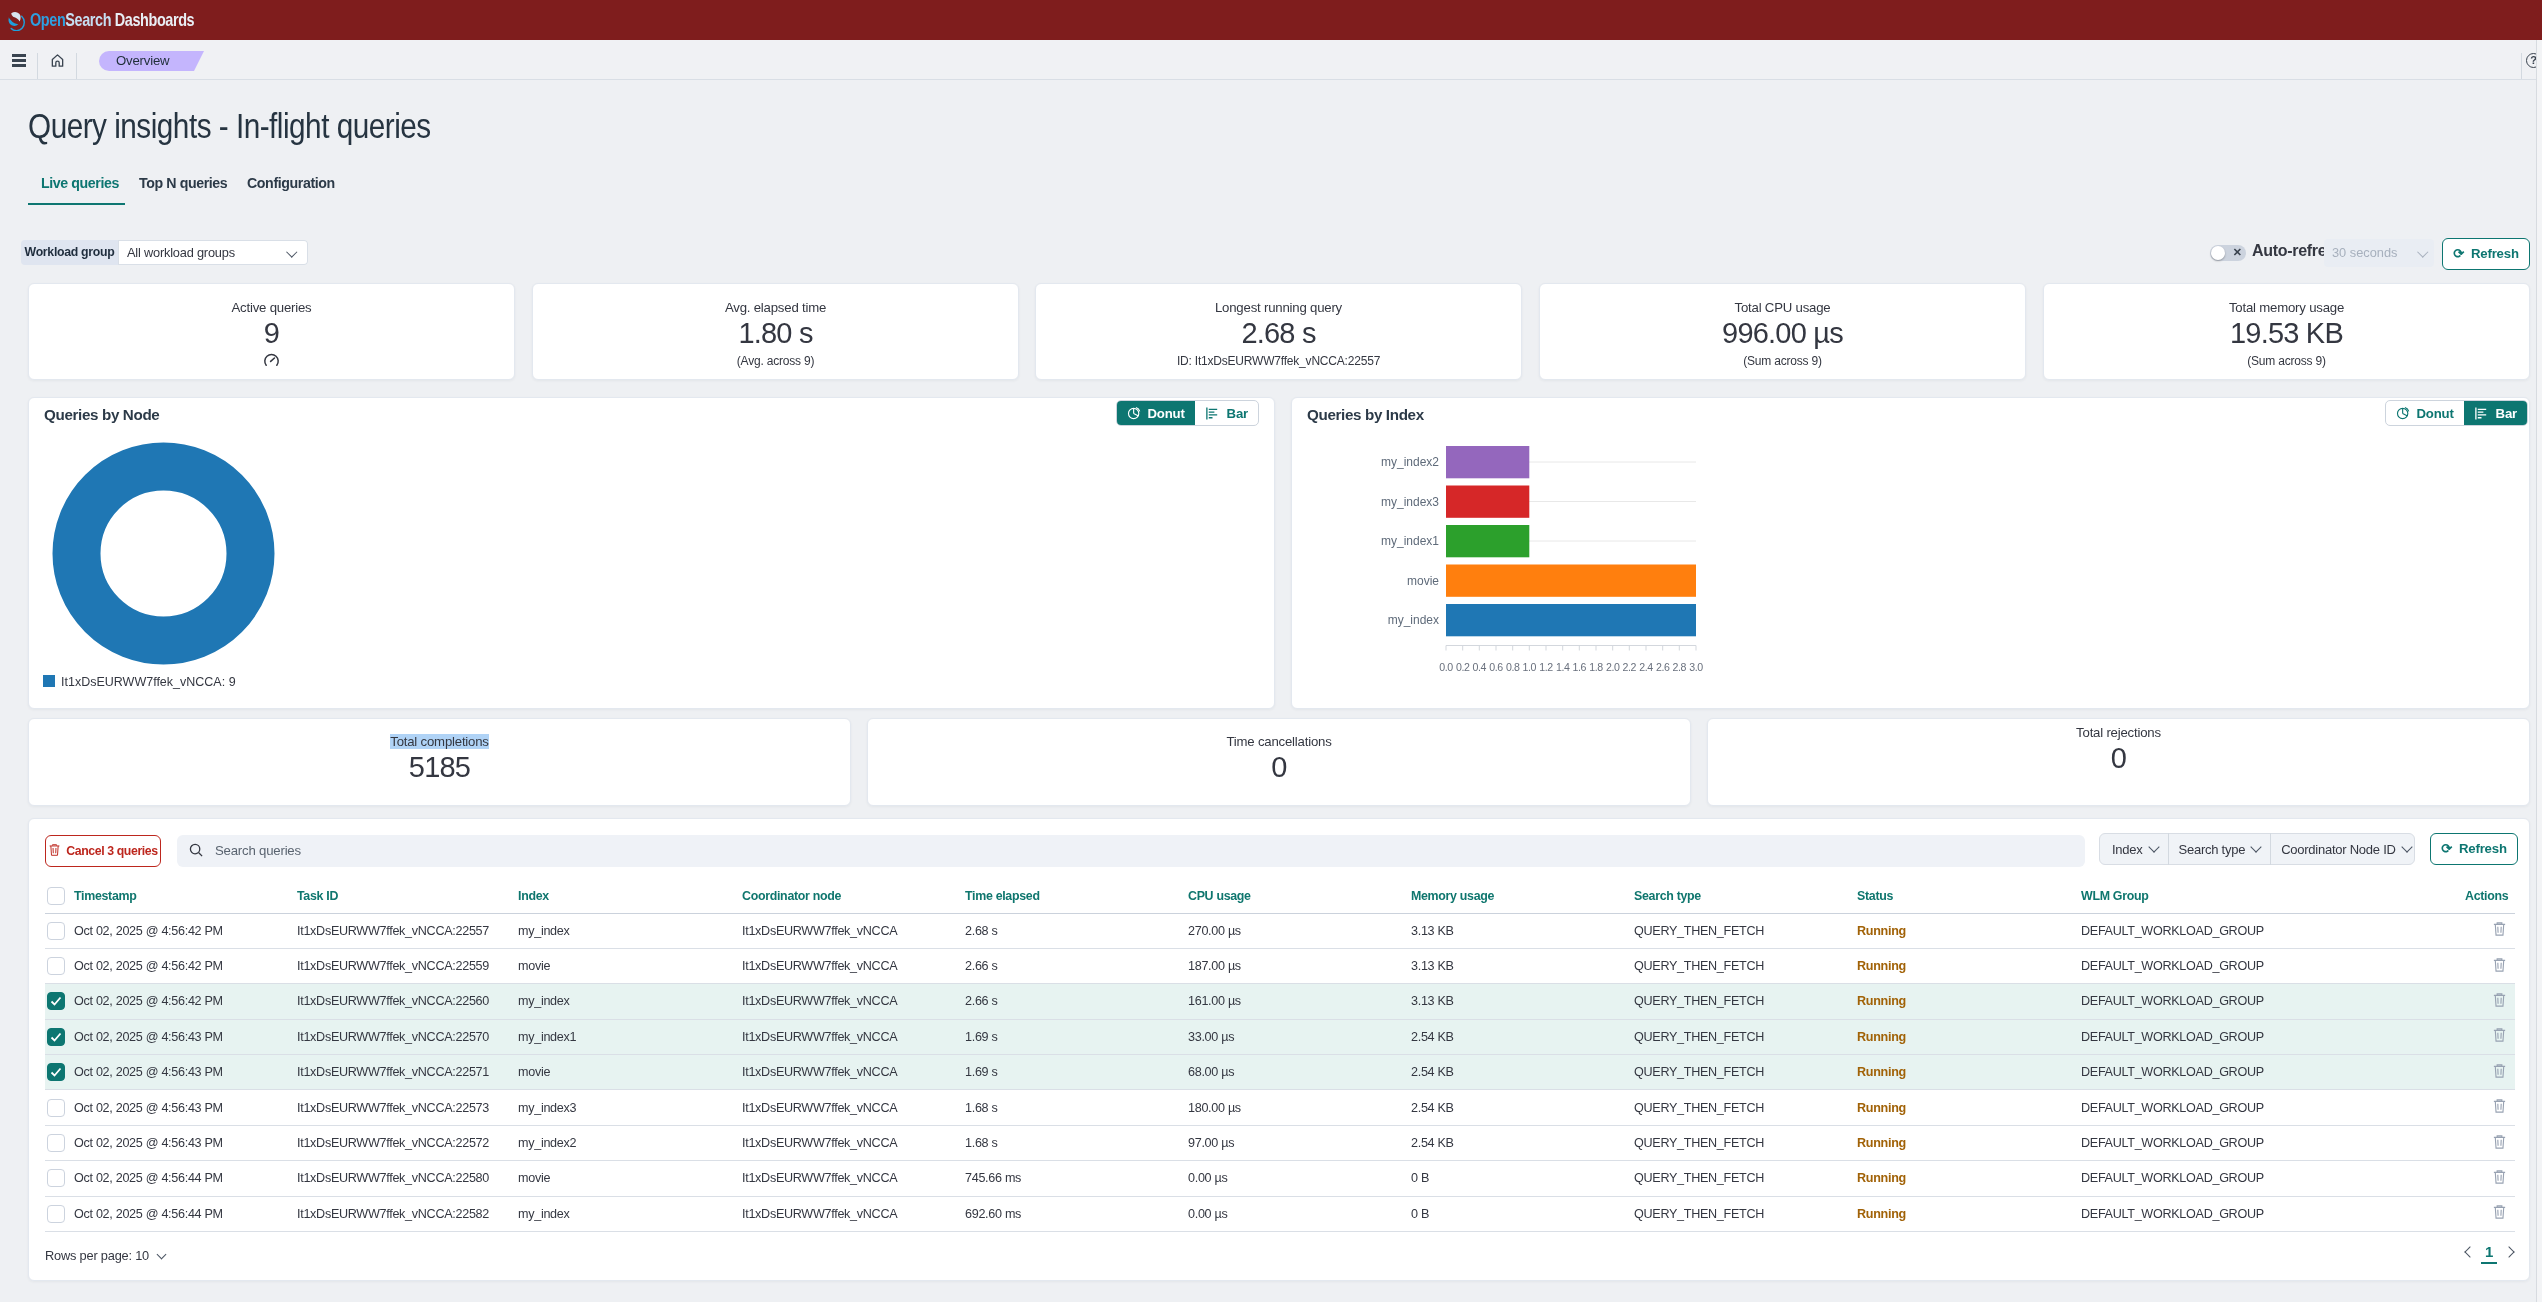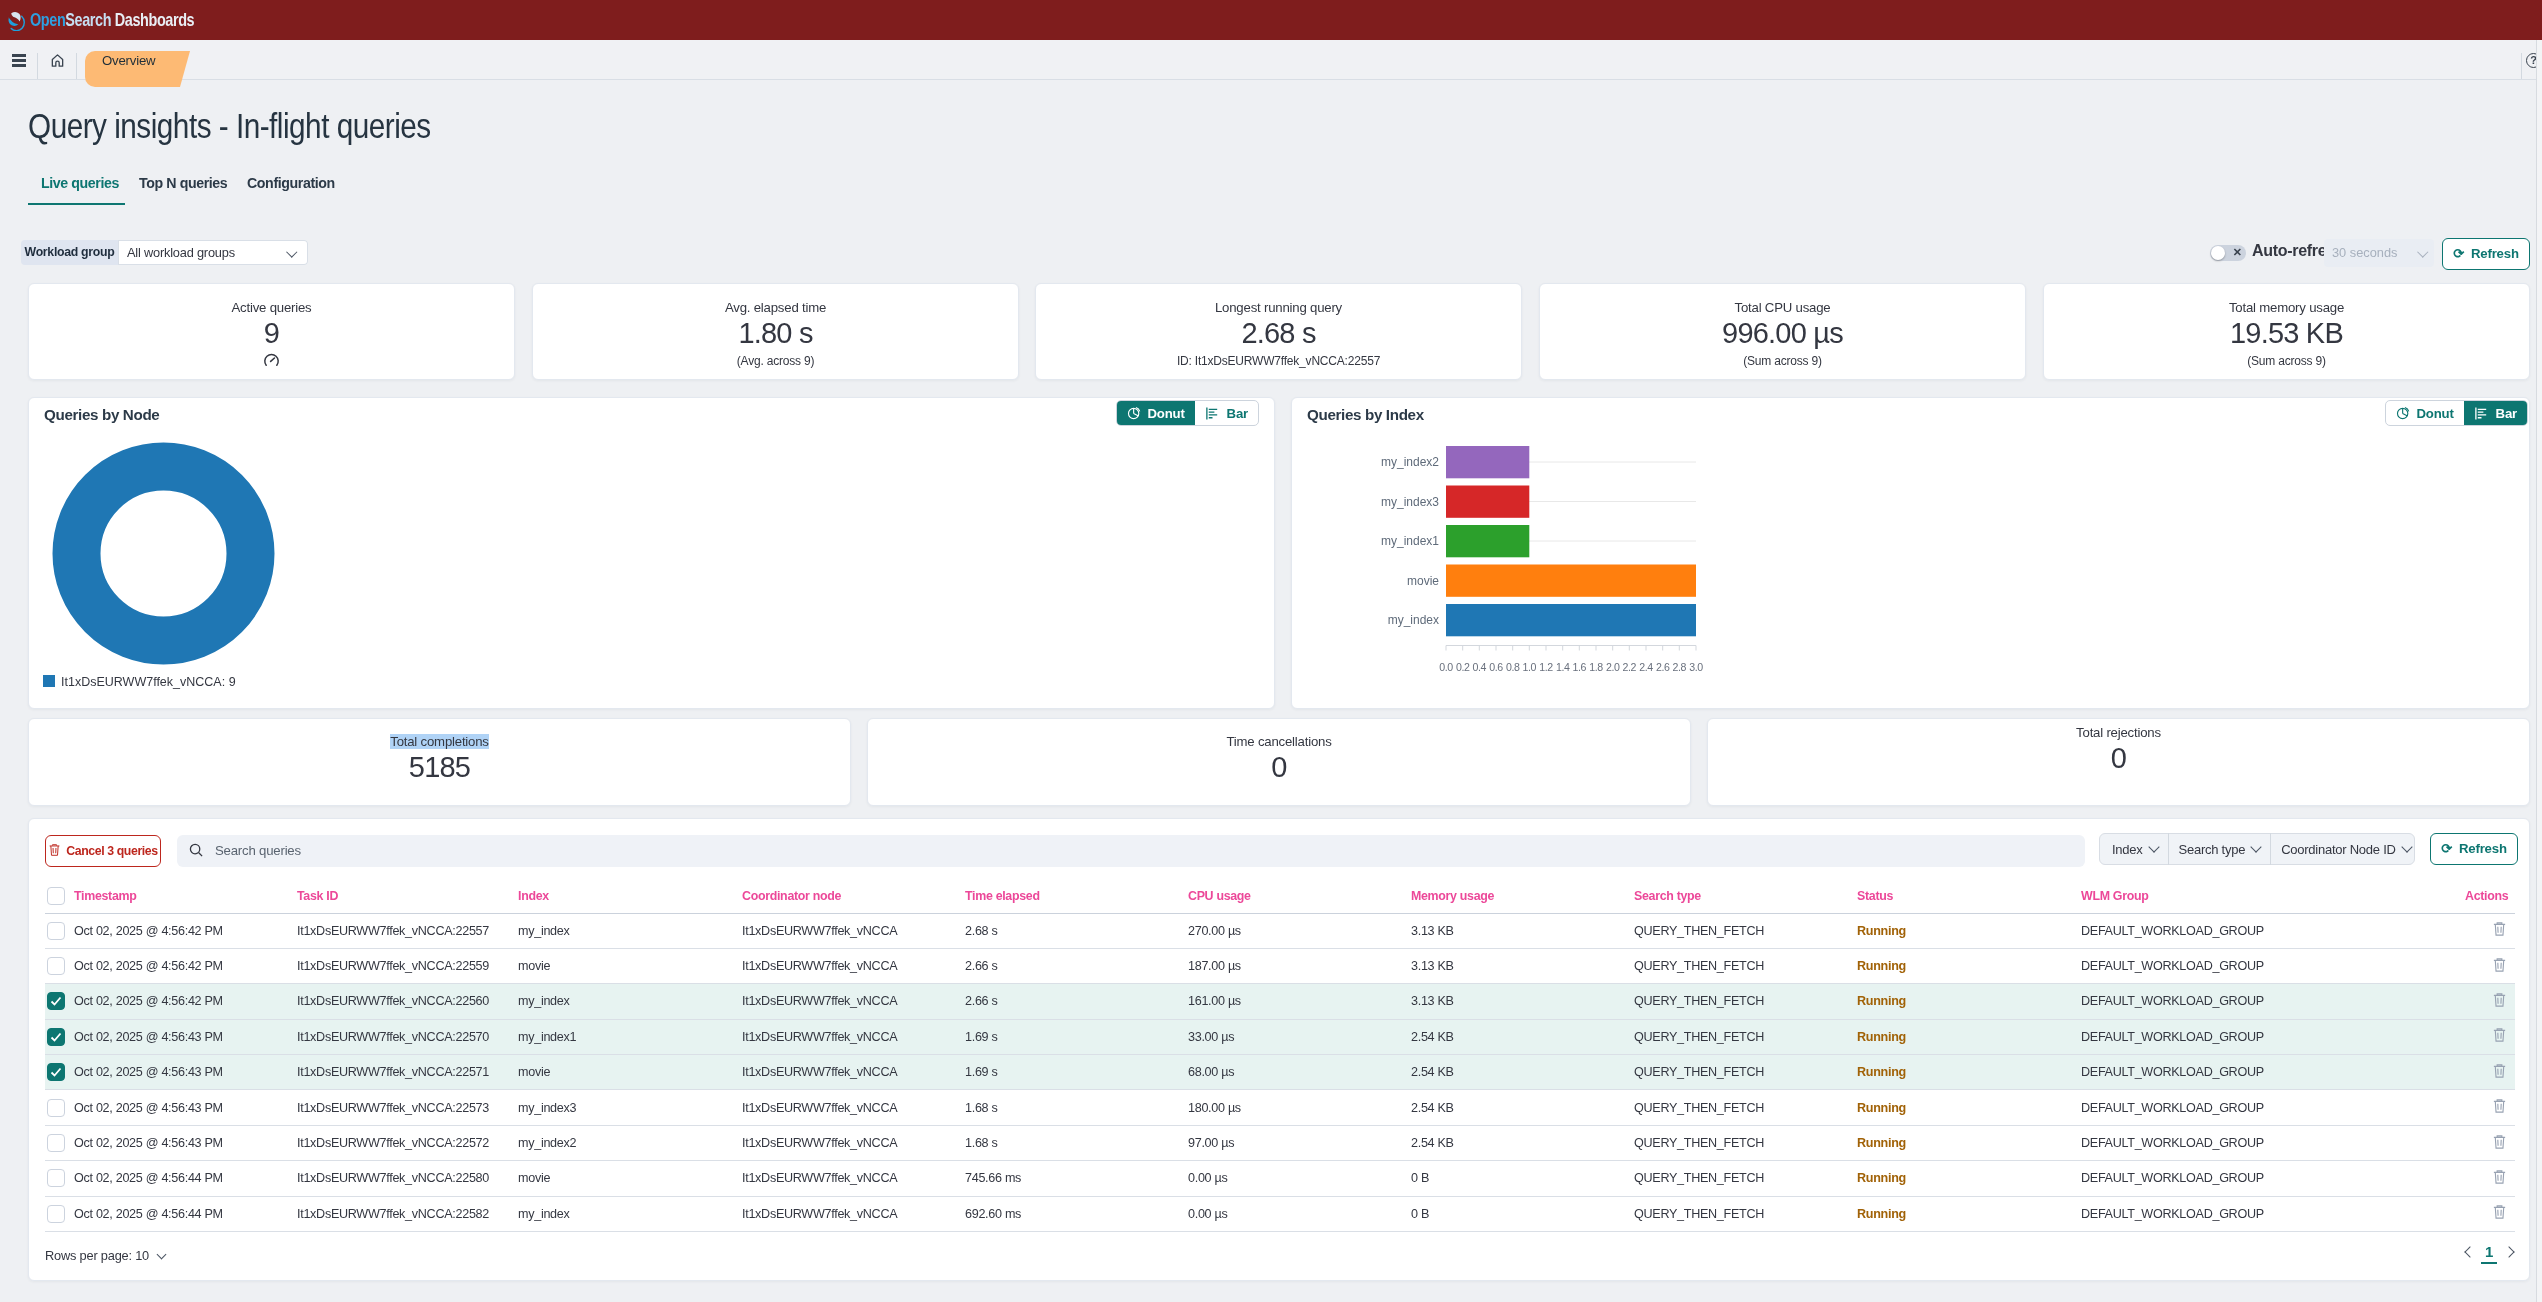--- a/index.html
+++ b/index.html
@@ -14,21 +14,21 @@
 #hdr .brand { position:absolute; left:30px; top:9px; font-size:18.5px; font-weight:bold; letter-spacing:-.5px; color:#e9eef4; white-space:nowrap; transform:scaleX(.78); transform-origin:0 0; }
 #hdr .brand .b1 { color:#2e9fe0; }
 #hdr .brand .b2 { color:#c6def1; }
 
 
 #nav2 { position:absolute; left:0; top:40px; width:2542px; height:40px; background:#f0f1f4; border-bottom:1px solid #d9dee5; }
 .vsep { position:absolute; top:13px; width:1px; height:26px; background:#d3d9e0; }
 #burger { position:absolute; left:12px; top:14px; width:14px; height:13px; }
 #burger div { height:2.6px; background:#3a4450; margin-bottom:2.4px; }
 #homeic { position:absolute; left:50px; top:13px; width:15px; height:15px; }
-#ovchip { position:absolute; left:85px; top:11px; width:105px; height:36px; background:#fdba74; color:#1f2e38; font-size:13.2px; letter-spacing:-.2px; line-height:20px; padding:0 0 0 17px; border-radius:10px 0 0 10px; clip-path:polygon(0 0,100% 0,calc(100% - 10px) 100%,0 100%); }
+#ovchip { position:absolute; left:99px; top:11px; width:105px; height:20px; background:#c4b5fd; color:#1f2e38; font-size:13.2px; letter-spacing:-.2px; line-height:20px; padding:0 0 0 17px; border-radius:10px 0 0 10px; clip-path:polygon(0 0,100% 0,calc(100% - 10px) 100%,0 100%); }
 #helpic { position:absolute; left:2526px; top:13px; width:15px; height:15px; border:1.4px solid #39424e; border-radius:50%; color:#39424e; font-size:11px; font-weight:bold; text-align:center; line-height:13px; }
 
 
 #ptitle { position:absolute; left:28px; top:106px; font-size:35px; font-weight:normal; letter-spacing:-.6px; color:#263441; transform:scaleX(.85); transform-origin:0 0; }
 .tab { position:absolute; top:175px; font-size:14.2px; font-weight:bold; letter-spacing:-.4px; color:#2c3a48; }
 #tab1 { left:41px; color:#0d7671; }
 #tabline { position:absolute; left:28px; top:203px; width:97px; height:2px; background:#0d7671; }
 
 
 #wlabel { position:absolute; left:21px; top:240px; width:97px; height:25px; background:#dfe5f0; border-radius:4px 0 0 4px; font-size:12.3px; font-weight:bold; letter-spacing:-.3px; color:#1f2d3d; line-height:25px; text-align:center; white-space:nowrap; }
@@ -49,21 +49,21 @@
 
 
 .ptitle16 { position:absolute; left:15px; top:8px; font-size:15.2px; font-weight:bold; letter-spacing:-.35px; color:#2c3a48; }
 .bgrp { position:absolute; top:2px; height:26px; display:flex; border:1px solid #cdd4dd; border-radius:5px; overflow:hidden; background:#fff; }
 .bgrp .bi { font-size:13.2px; font-weight:bold; letter-spacing:-.2px; display:flex; align-items:center; gap:7px; padding:0 10px; color:#0d7671; }
 .bgrp .sel { background:#0d7671; color:#fff; }
 
 
 table { border-collapse:collapse; table-layout:fixed; }
 td,th { font-size:12.6px; letter-spacing:-0.3px; font-weight:normal; text-align:left; padding:0 8px 0 0; overflow:hidden; white-space:nowrap; }
-th { font-size:12.4px; font-weight:bold; color:#ec4899; }
+th { font-size:12.4px; font-weight:bold; color:#0f766e; }
 tr.row { height:35.4px; border-bottom:1px solid #dadfe6; }
 tr.sel { background:#e7f3f1; }
 .run { color:#a16207; font-weight:bold;margin-top:48px; }
 .cb { margin-left:2px; width:18px; height:18px; border:1px solid #ccd3de; border-radius:4px; background:#fff; }
 .cbc { background:#0d7671; border-color:#0d7671; position:relative; }
 </style>
 </head>
 <body>
 <div id="hdr">
   <svg class="logo" style="left:6px; top:9px; width:19px; height:22px;" viewBox="0 0 40 44">

